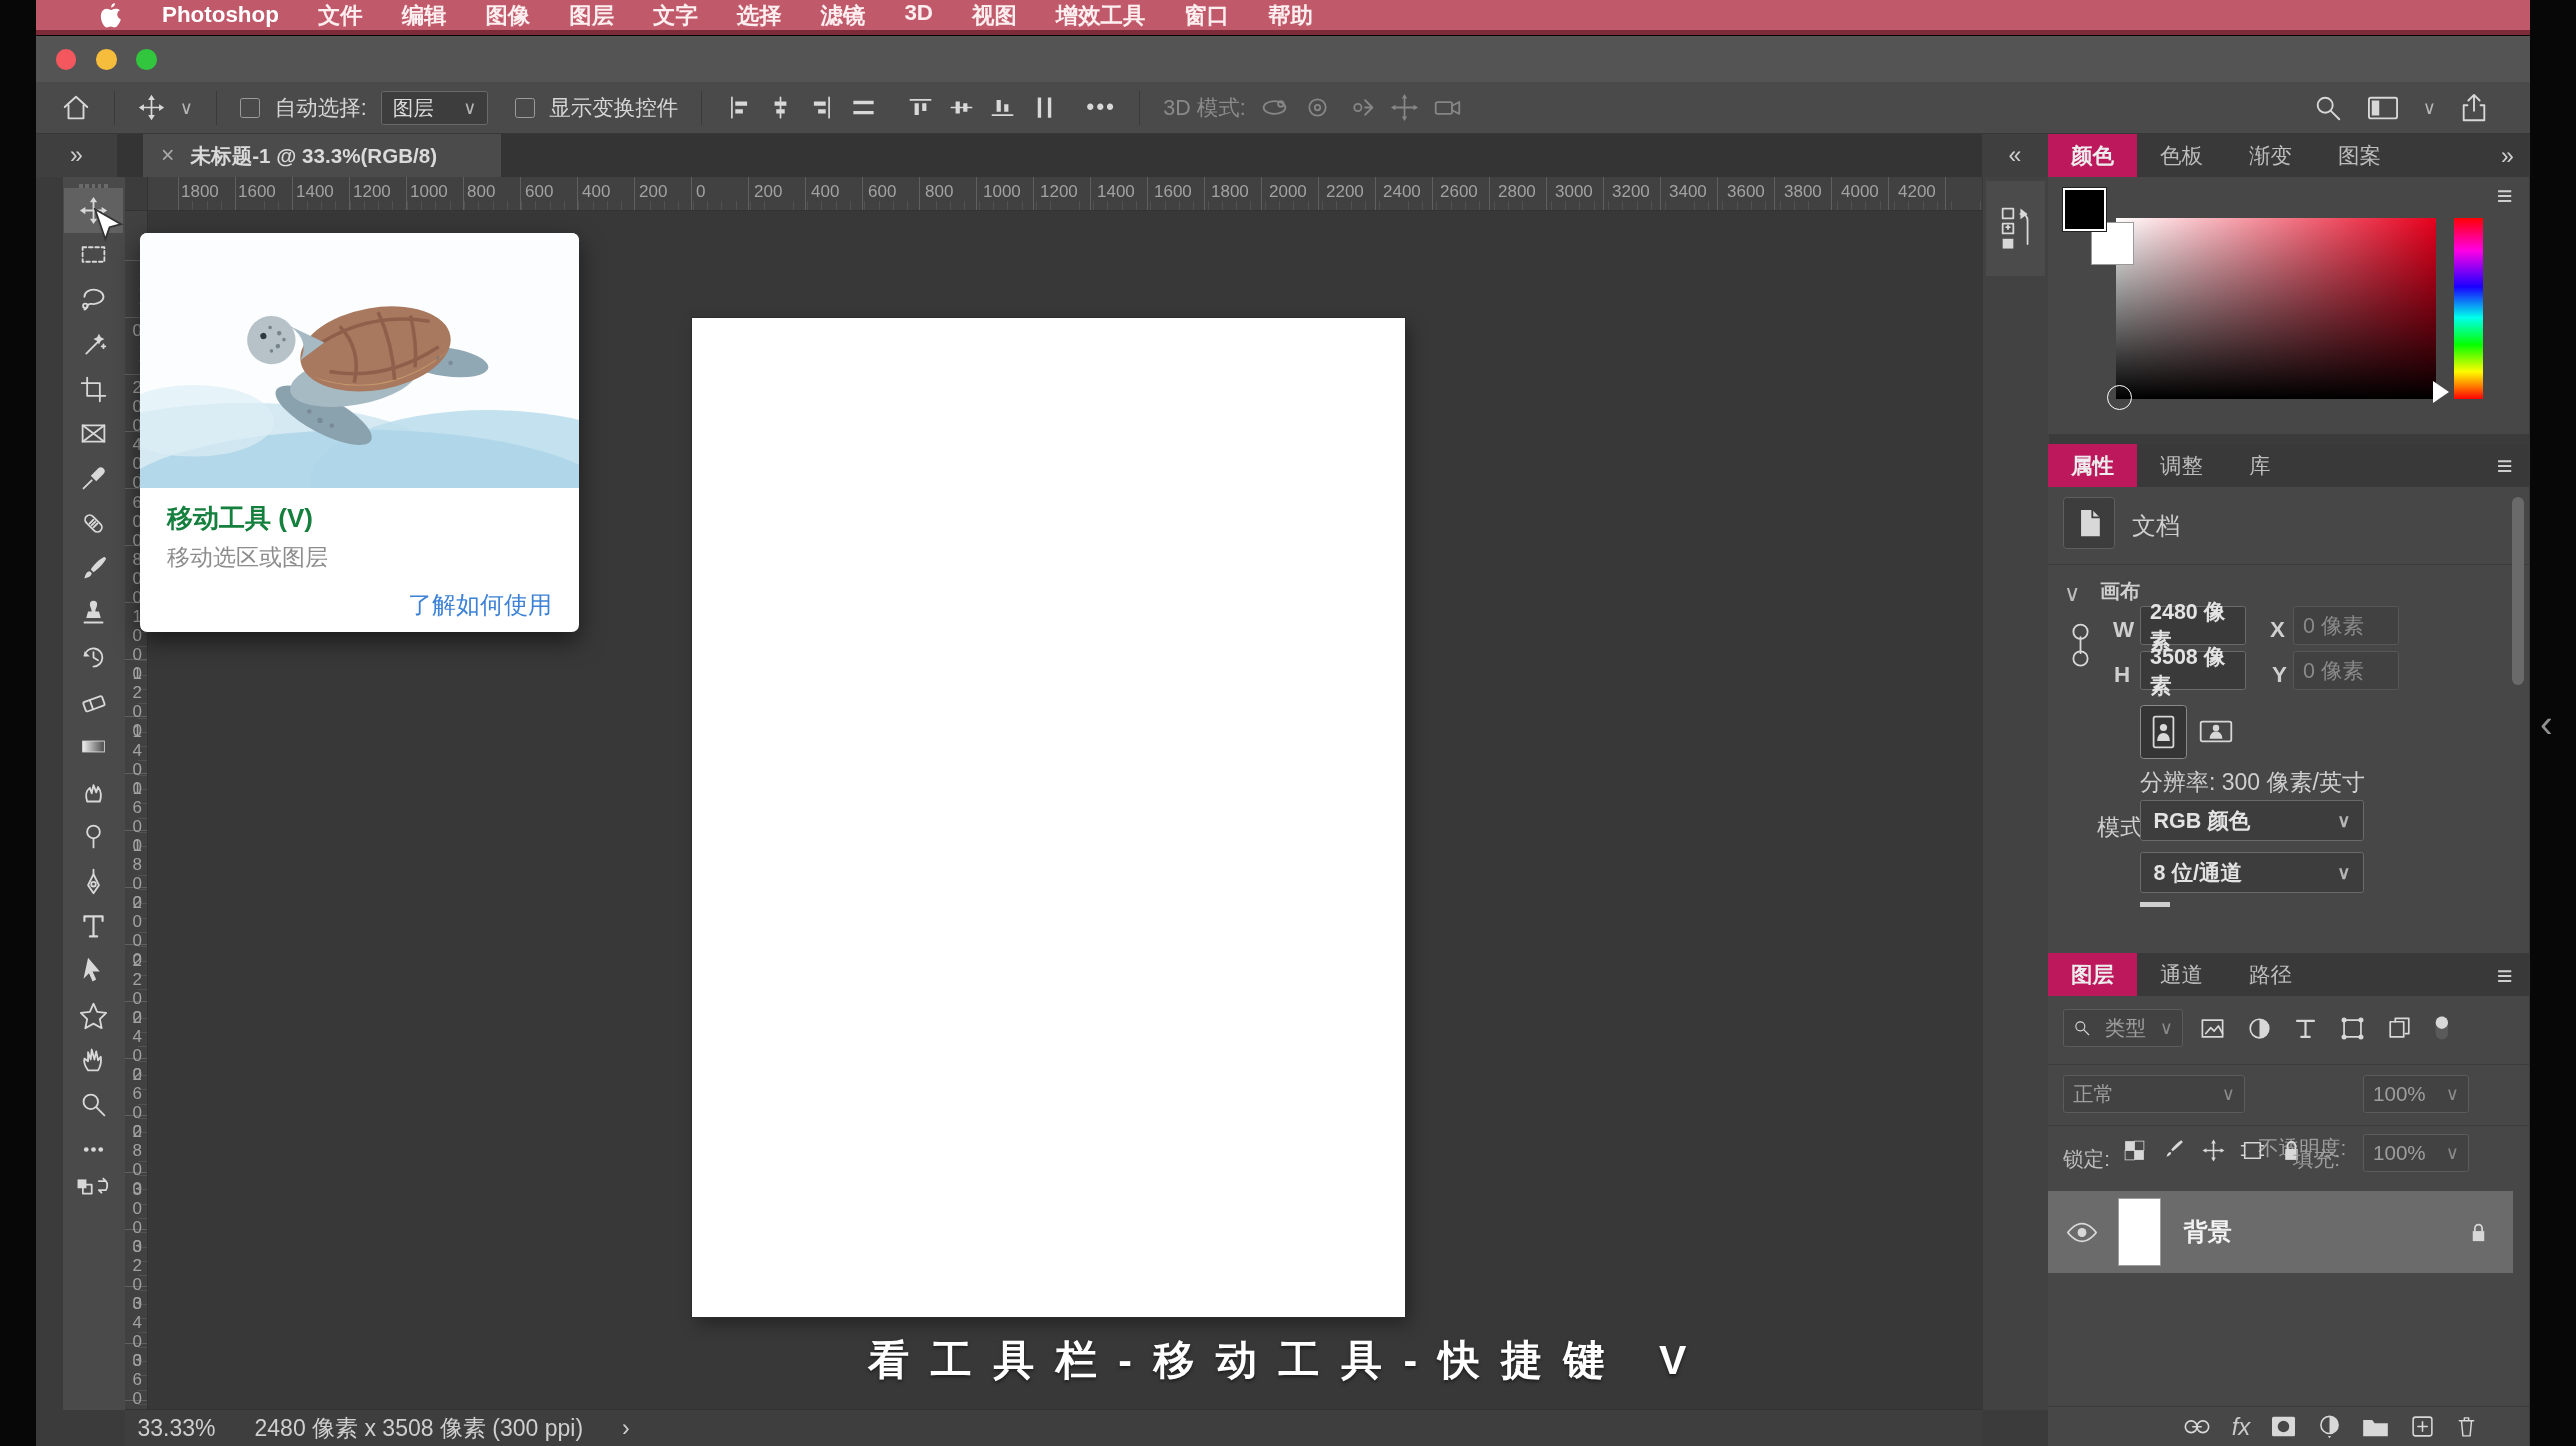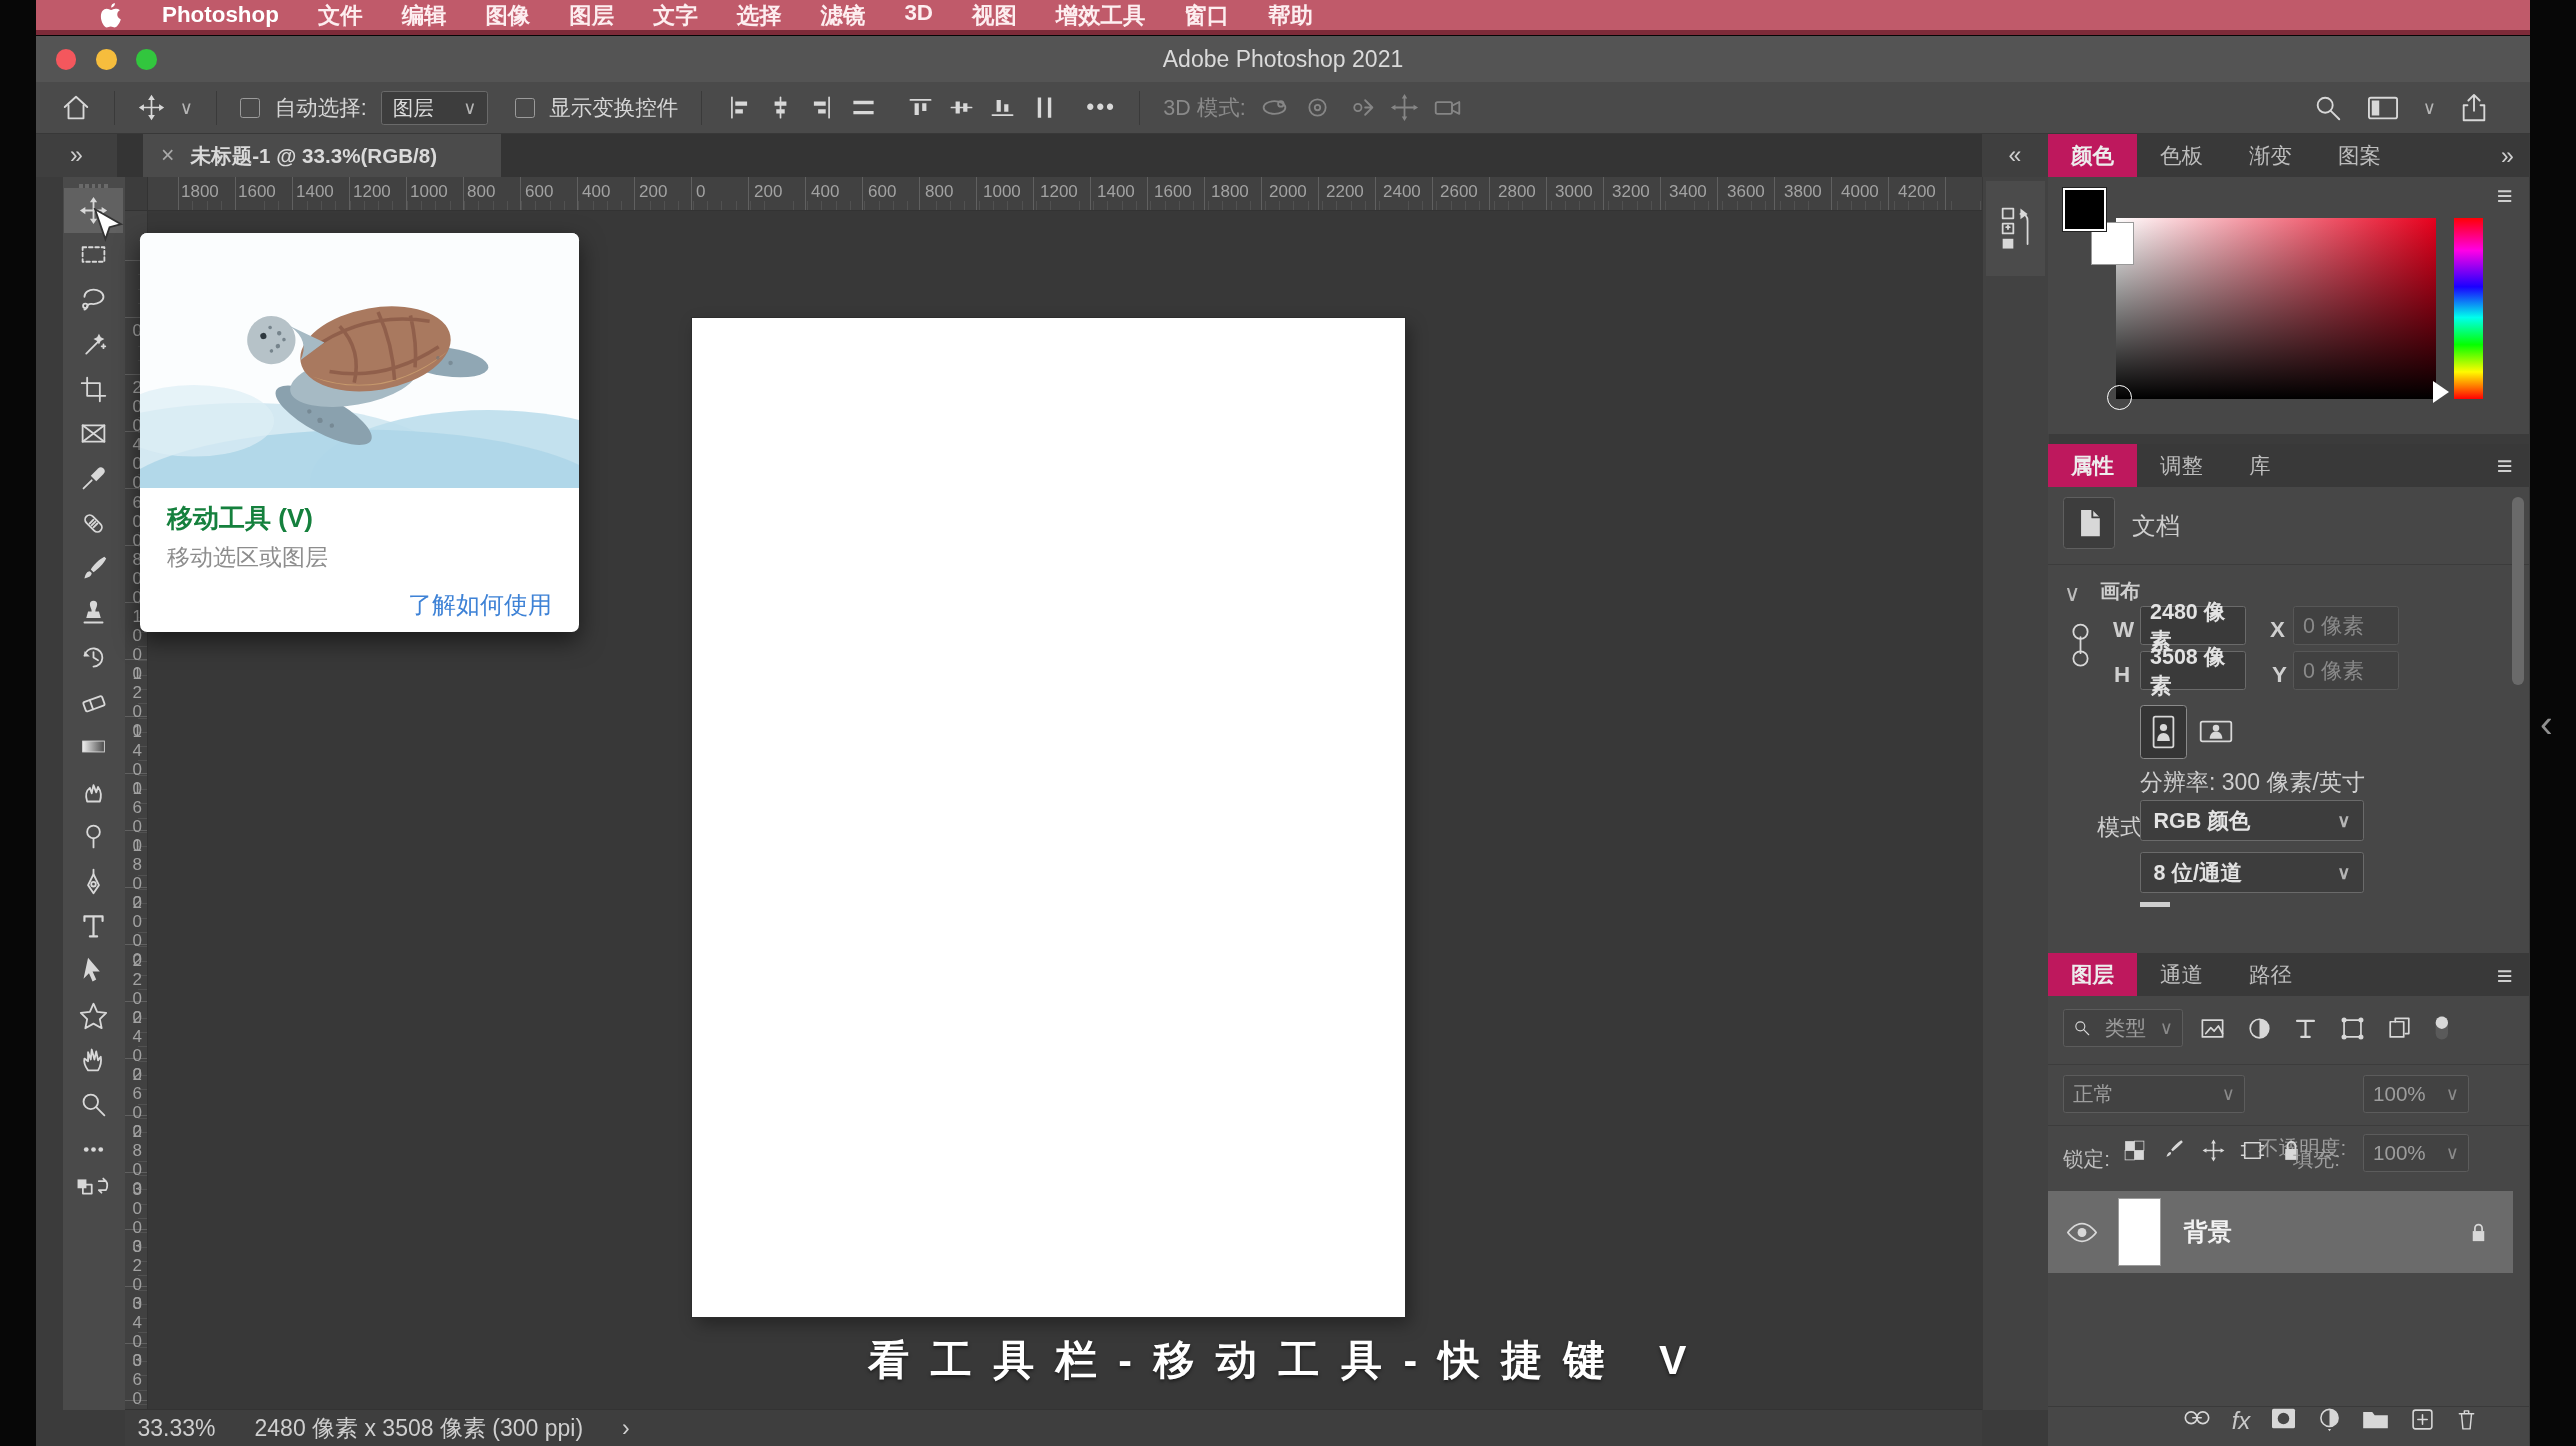--- a/index.html
+++ b/index.html
@@ -118,21 +118,21 @@
   #props-scroll{position:absolute;left:2512px;top:497px;width:11.6px;height:188px;background:#6a6a6a;border-radius:6.3px;}
   .mini-drop{height:38px;background:#424242;border:0.9px solid #5c5c5c;border-radius:2.7px;
              display:flex;align-items:center;justify-content:space-between;padding:8px 9px;
              font-size:20.6px;color:#9d9d9d;box-sizing:border-box;}
   .lp-dim{font-size:20.6px;color:#9d9d9d;}
   #layer-row{position:absolute;left:2048px;top:1191px;width:465px;height:82px;background:#6b6b6b;
              display:flex;align-items:center;}
   #layer-thumb{width:41px;height:66px;background:#fff;border:0.9px solid #9c9c9c;margin-left:19.7px;}
   #layer-name{font-size:24px;color:#f2f2f2;font-weight:bold;margin-left:23px;flex:1;}
   #layers-bottom{position:absolute;left:2048px;top:1406px;width:481px;height:40px;background:#474747;
-                 border-top:0.9px solid #3a3a3a;display:flex;gap:19.7px;padding-left:134px;box-sizing:border-box;}
+                 border-top:0.9px solid #3a3a3a;display:flex;align-items:center;gap:19.7px;padding-left:134px;box-sizing:border-box;}
   #panel-expand{position:absolute;left:2540px;top:703px;font-size:38px;color:#8f8f8f;}
 </style>
 </head>
 <body>
 
 <div class="abs" id="menubar">
   <span style="display:flex">
     <svg width="23" height="27" viewBox="0 0 26 30">
         <path class="f" style="fill:#fff" d="M17.5 7.5c-2.3 0-3.3 1.2-4.9 1.2-1.7 0-3-1.2-5-1.2C4 7.5 1 10.6 1 16.3c0 5.8 4 12.2 6.6 12.2 1.5 0 2.7-1.1 4.6-1.1 1.8 0 2.8 1.1 4.6 1.1 2.8 0 6.6-7 6.6-9.2-3-1.3-3.9-3.2-3.9-5.3 0-2.4 1.5-4 2.9-4.8-1.1-1.2-2.9-1.7-4.9-1.7zM16.8 1c-2.2.3-4.4 2.2-4.2 4.9 2.3.3 4.6-2 4.2-4.9z"></path>
       </svg>
@@ -155,21 +155,20 @@
     </div>
 </div>
 <div class="abs" id="menubar-shadow"></div>
 
 <div class="abs" id="window"></div>
 
 <div class="abs" id="titlebar">
   <span class="light" style="background:#f4575d"></span>
   <span class="light" style="background:#f6bd3d"></span>
   <span class="light" style="background:#32c63e"></span>
-  <span id="win-title">Adobe Photoshop 2021</span>
 </div>
 
 <div class="abs" id="optionsbar">
   <span class="icon24">
     <svg class="ic" width="30" height="30" viewBox="0 0 32 32">
         <path d="M4 15L16 4l12 11"></path>
         <path d="M8 13v14h16V13"></path>
       </svg>
     </span>
   <span class="ob-div"></span>

